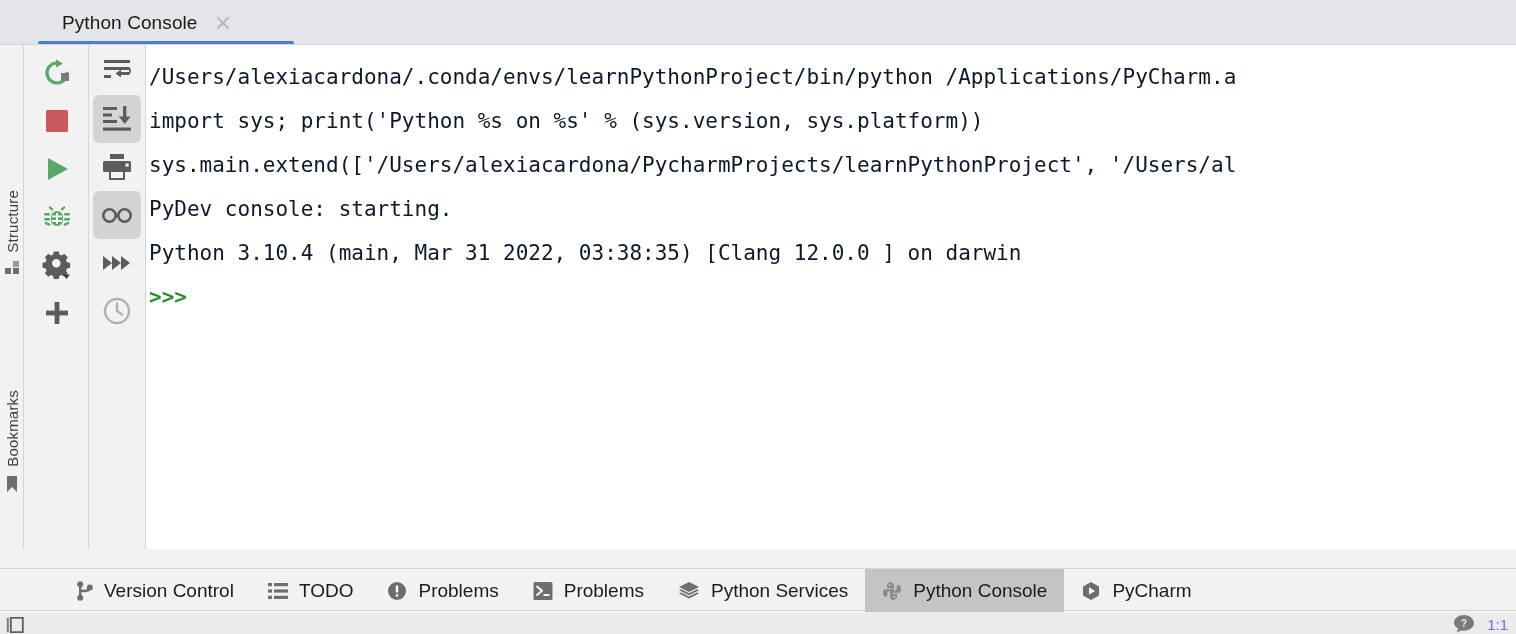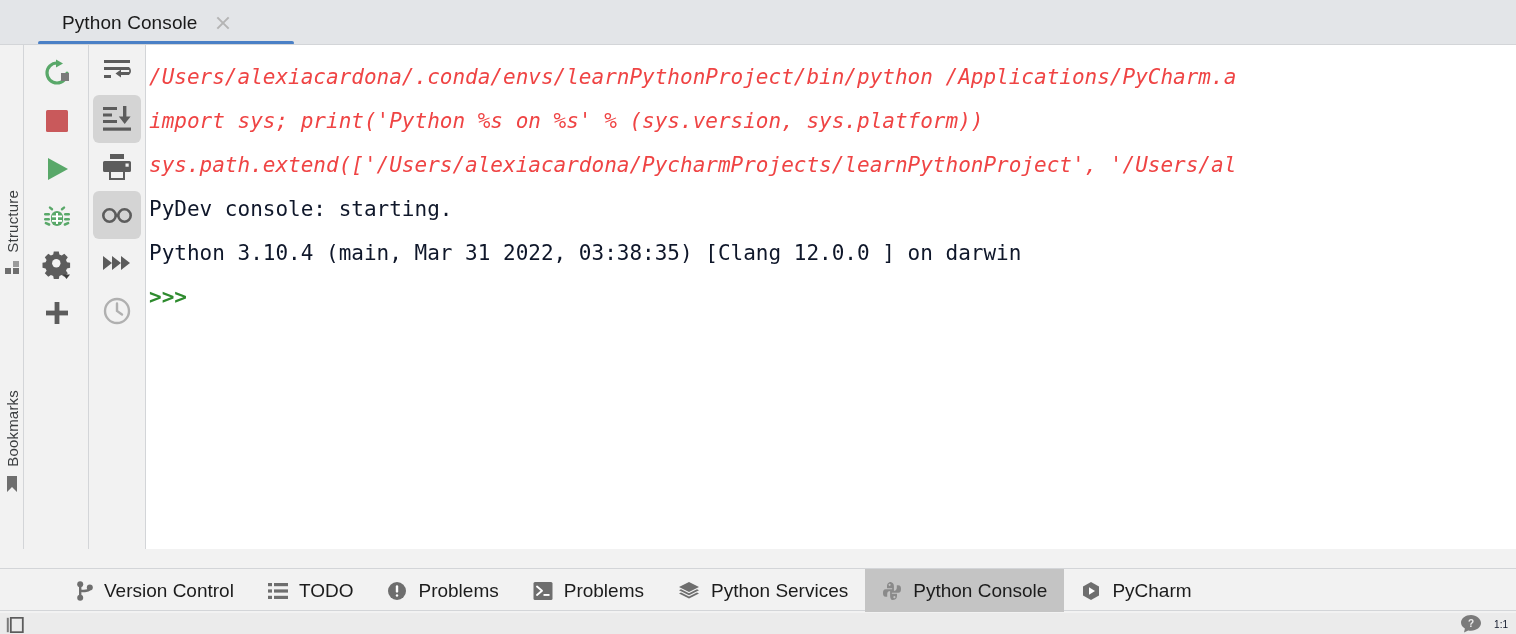--- a/index.html
+++ b/index.html
@@ -85,21 +85,21 @@
     background: #ffffff;
     overflow: hidden;
     padding-top: 10px;
   }
   .cline {
     font-family: "DejaVu Sans Mono", monospace;
     font-size: 21px; line-height: 44px;
     white-space: pre; color: #0f172a;
     padding-left: 3px;
   }
-  .cline.blue { color: #ef4444; font-style: italic; }
+  .cline.blue { color: #0f172a; }
   .cline.green { color: #2e8b2e; font-weight: bold; }
   .cline.blank { color: transparent; }
 
   
   .botbar {
     position: absolute; left: 0; top: 568px; width: 1516px; height: 43px;
     background: #f2f2f2;
     border-top: 1px solid #d3d5d8; border-bottom: 1px solid #d3d5d8;
     display: flex; align-items: stretch;
   }
@@ -114,21 +114,21 @@
   
   .statusbar {
     position: absolute; left: 0; top: 613px; width: 1516px; height: 21px;
     background: #ebebeb;
   }
   .status-left { position: absolute; left: 6px; top: 4px; }
   .status-right {
     position: absolute; right: 8px; top: 1px;
     display: flex; align-items: center; gap: 12px;
   }
-  .status-pos { font-size: 10px; color: #0f172a; }
+  .status-pos { font-size: 15px; color: #8b5cf6; }
 
   svg { display: block; }
 </style>
 </head>
 <body>
 
 <div id="app">
 
   <div class="tabstrip">
     <div class="tab-active">
@@ -311,21 +311,21 @@
           <path d="M14 6.5 V14 L19 17.5" fill="none" stroke="#b0b0b0" stroke-width="2.4" stroke-linecap="round"></path>
         </svg>
       </span>
     </div>
   </div>
 
   <div class="console">
     <div class="cline blue">/Users/alexiacardona/.conda/envs/learnPythonProject/bin/python /Applications/PyCharm.a</div>
     <div class="cline blank"></div>
     <div class="cline blue">import sys; print('Python %s on %s' % (sys.version, sys.platform))</div>
-    <div class="cline blue">sys.path.extend(['/Users/alexiacardona/PycharmProjects/learnPythonProject', '/Users/al</div>
+    <div class="cline blue">sys.main.extend(['/Users/alexiacardona/PycharmProjects/learnPythonProject', '/Users/al</div>
     <div class="cline blank"></div>
     <div class="cline">PyDev console: starting.</div>
     <div class="cline blank"></div>
     <div class="cline">Python 3.10.4 (main, Mar 31 2022, 03:38:35) [Clang 12.0.0 ] on darwin</div>
     <div class="cline blank"></div>
     <div class="cline green">&gt;&gt;&gt;</div>
   </div>
 
   <div class="botbar">
     <div class="botbar-pad"></div>

